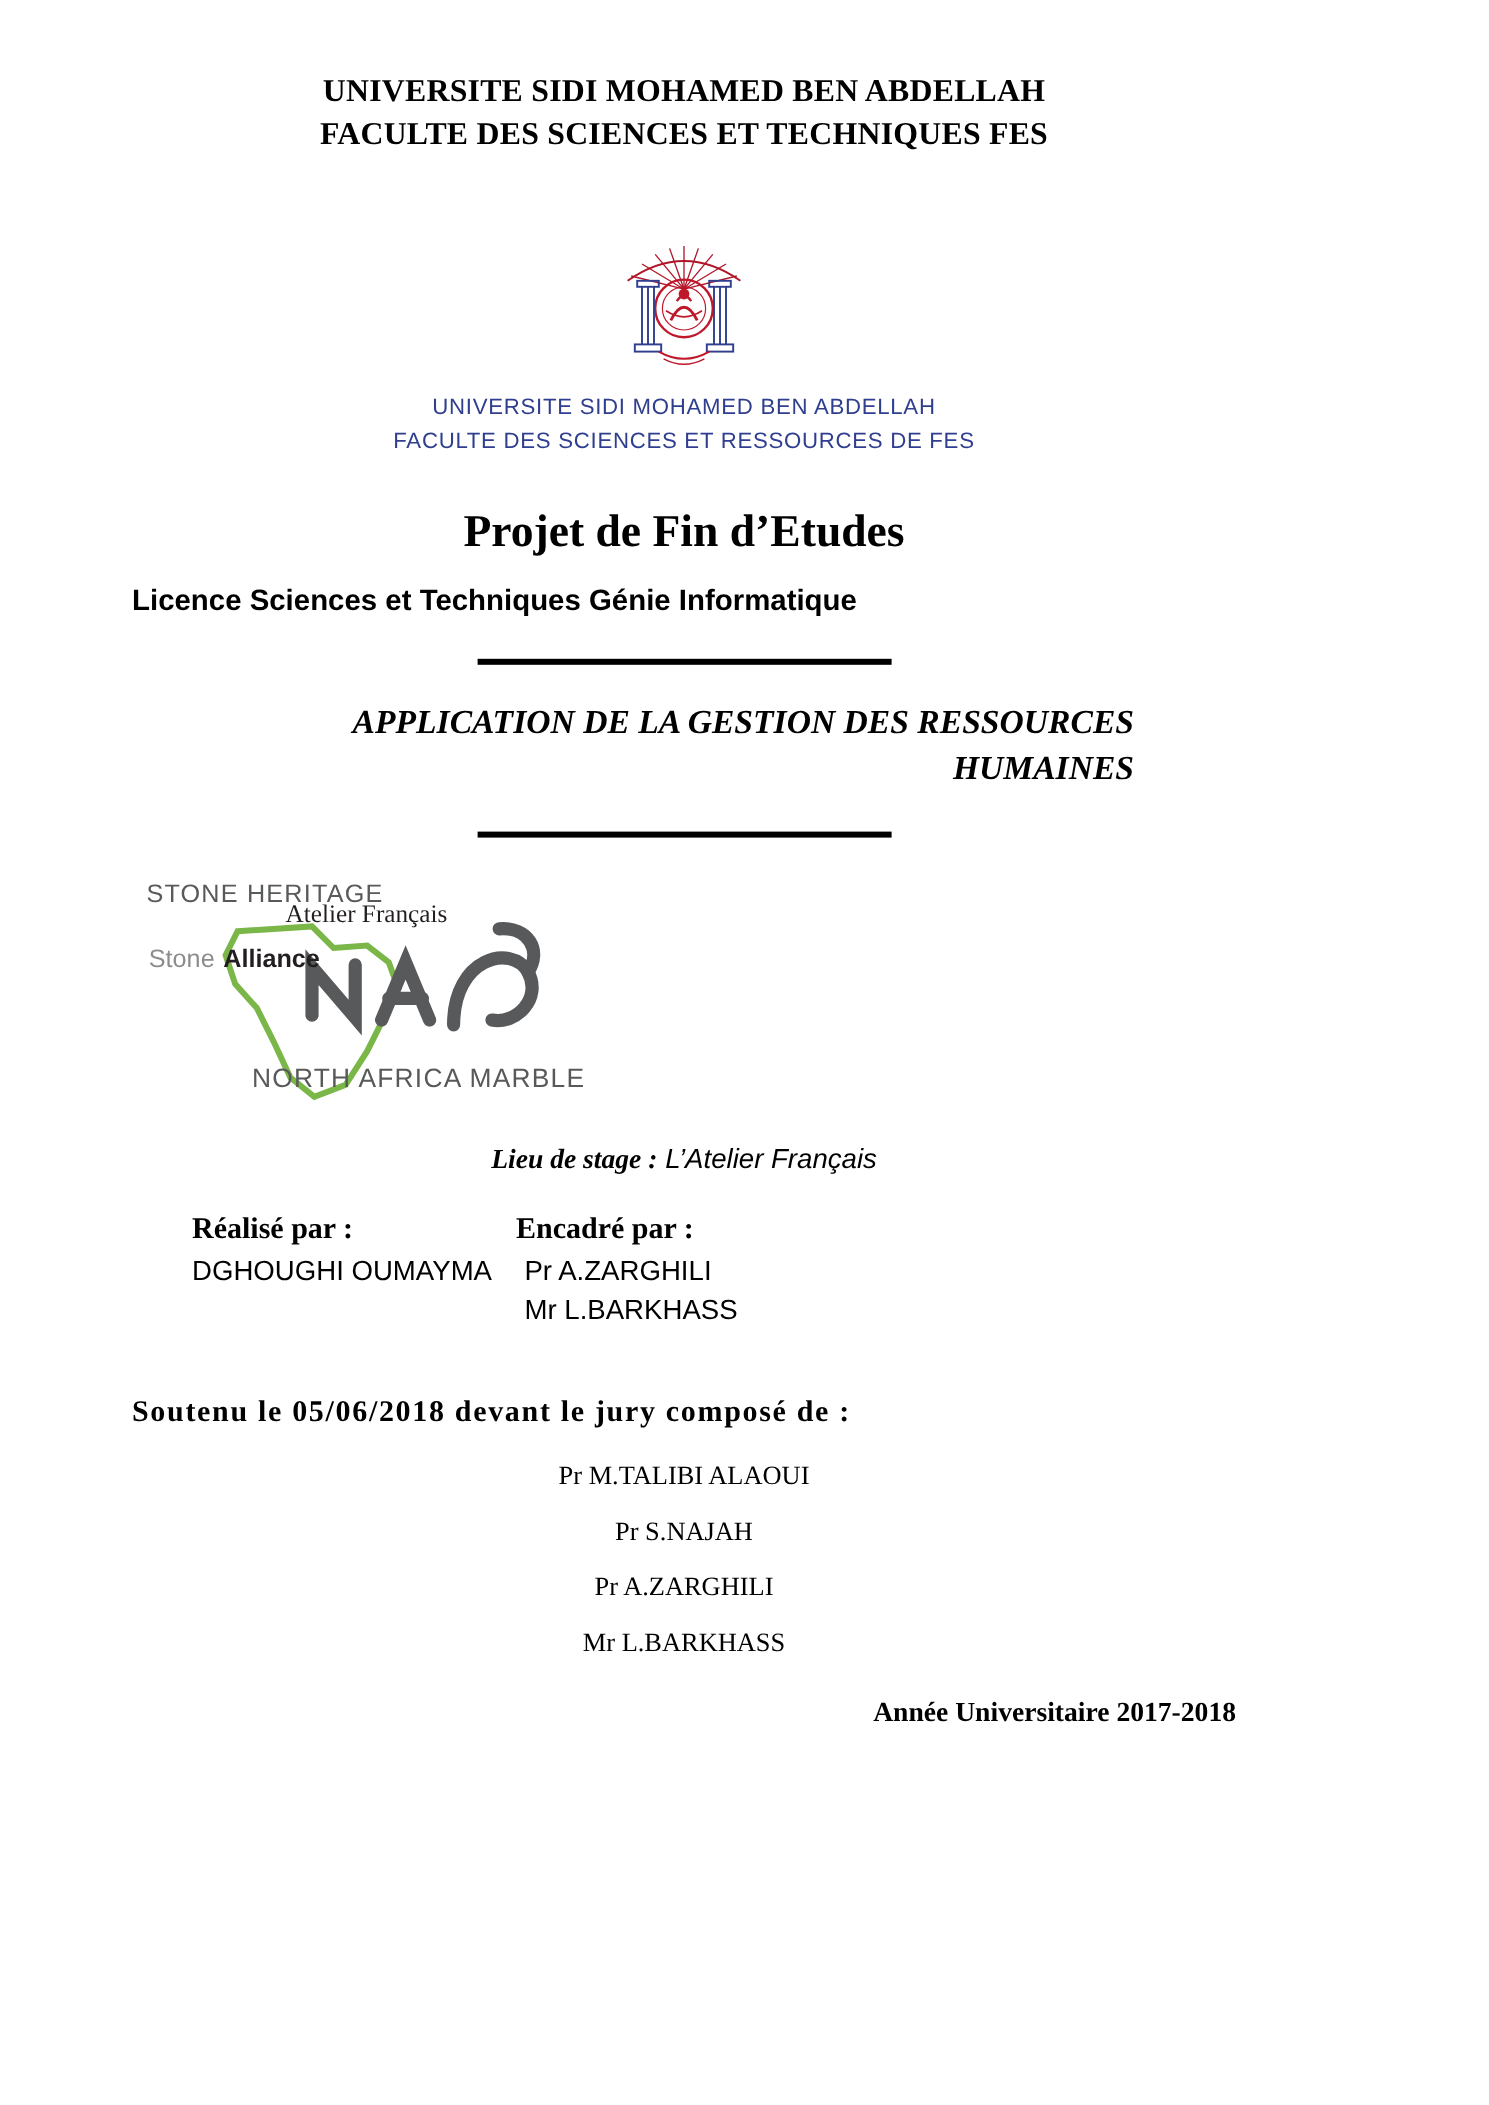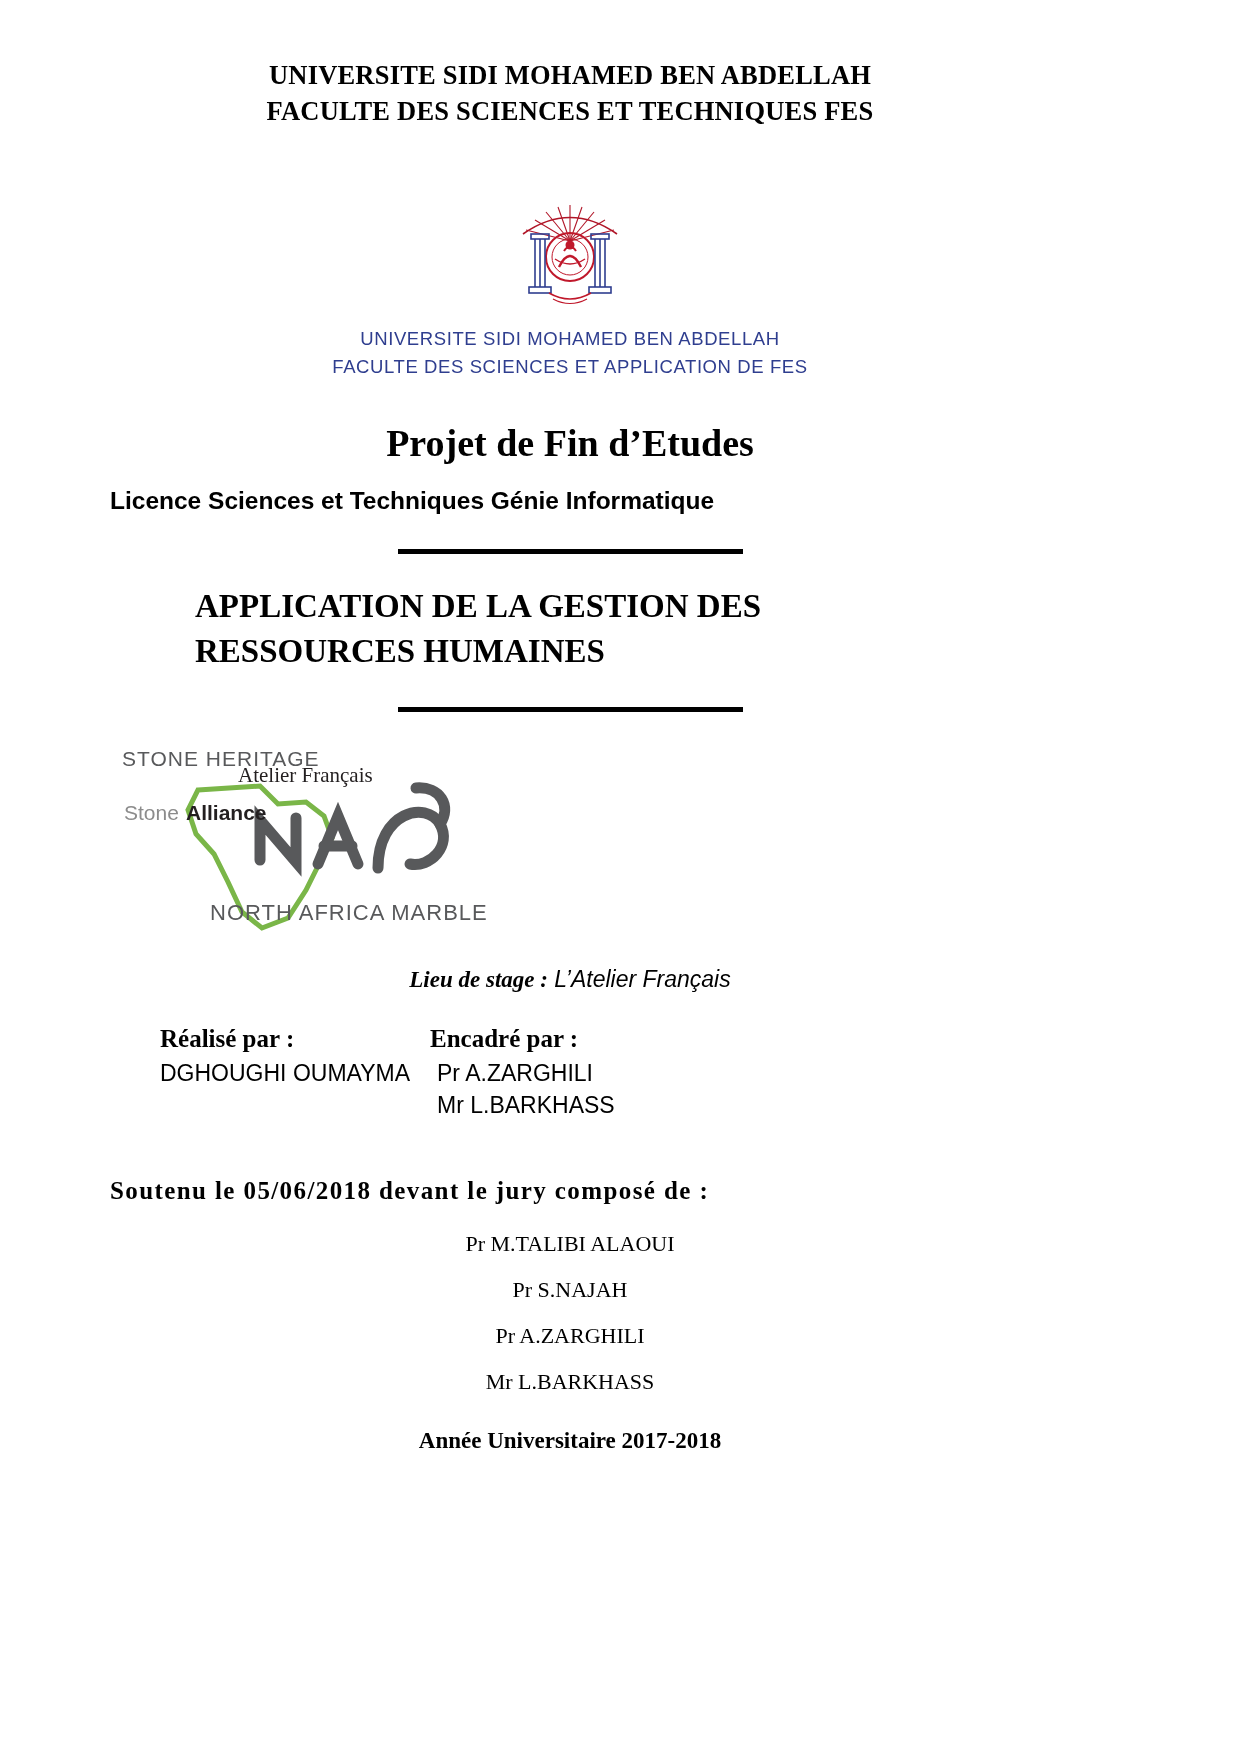--- a/index.html
+++ b/index.html
@@ -73,24 +73,25 @@
   }
   .rule {
     width: 345px;
     height: 5px;
     background: #000;
     margin: 34px auto 0 auto;
   }
   .rule.bottom { margin-top: 32px; }
   .main-title {
     margin-top: 30px;
-    text-align: left;
-    font-family: "Liberation Serif", serif;
-    font-weight: bold;
-    font-size: 33px;
+    text-align: right;
+    font-family: "Liberation Serif", serif;
+    font-weight: bold;
+    font-style: italic;
+    font-size: 28px;
     line-height: 1.38;
     padding: 0 85px;
   }
 
   
   .company-logo {
     margin-top: 30px;
     display: flex;
     justify-content: flex-start;
     text-decoration: underline;
@@ -140,21 +141,21 @@
   }
   .jury-list {
     margin-top: 16px;
     text-align: center;
     font-family: "Liberation Serif", serif;
     font-size: 22px;
     line-height: 2.1;
   }
   .year {
     margin-top: 22px;
-    text-align: center;
+    text-align: right;
     font-family: "Liberation Serif", serif;
     font-weight: bold;
     font-size: 23px;
   }
 </style>
 </head>
 <body>
 
 <div class="page">
 
@@ -204,21 +205,21 @@
             <rect x="144" y="86" width="22" height="6"></rect>
           </g>
 
           <path d="M104 92 q21 12 42 0" stroke="#c0182b" stroke-width="1.6"></path>
           <path d="M108 98 q17 9 34 0" stroke="#c0182b" stroke-width="1.2"></path>
         </g>
       </svg>
     </div>
     <div class="logo-text">
       <div>UNIVERSITE SIDI MOHAMED BEN ABDELLAH</div>
-      <div>FACULTE DES SCIENCES ET APPLICATION DE FES</div>
+      <div>FACULTE DES SCIENCES ET RESSOURCES DE FES</div>
     </div>
   </div>
 
   <div class="pfe-title">Projet de Fin d’Etudes</div>
   <div class="subtitle">Licence Sciences et Techniques Génie Informatique</div>
 
   <div class="rule"></div>
   <div class="main-title">APPLICATION DE LA GESTION DES RESSOURCES HUMAINES</div>
   <div class="rule bottom"></div>
 

